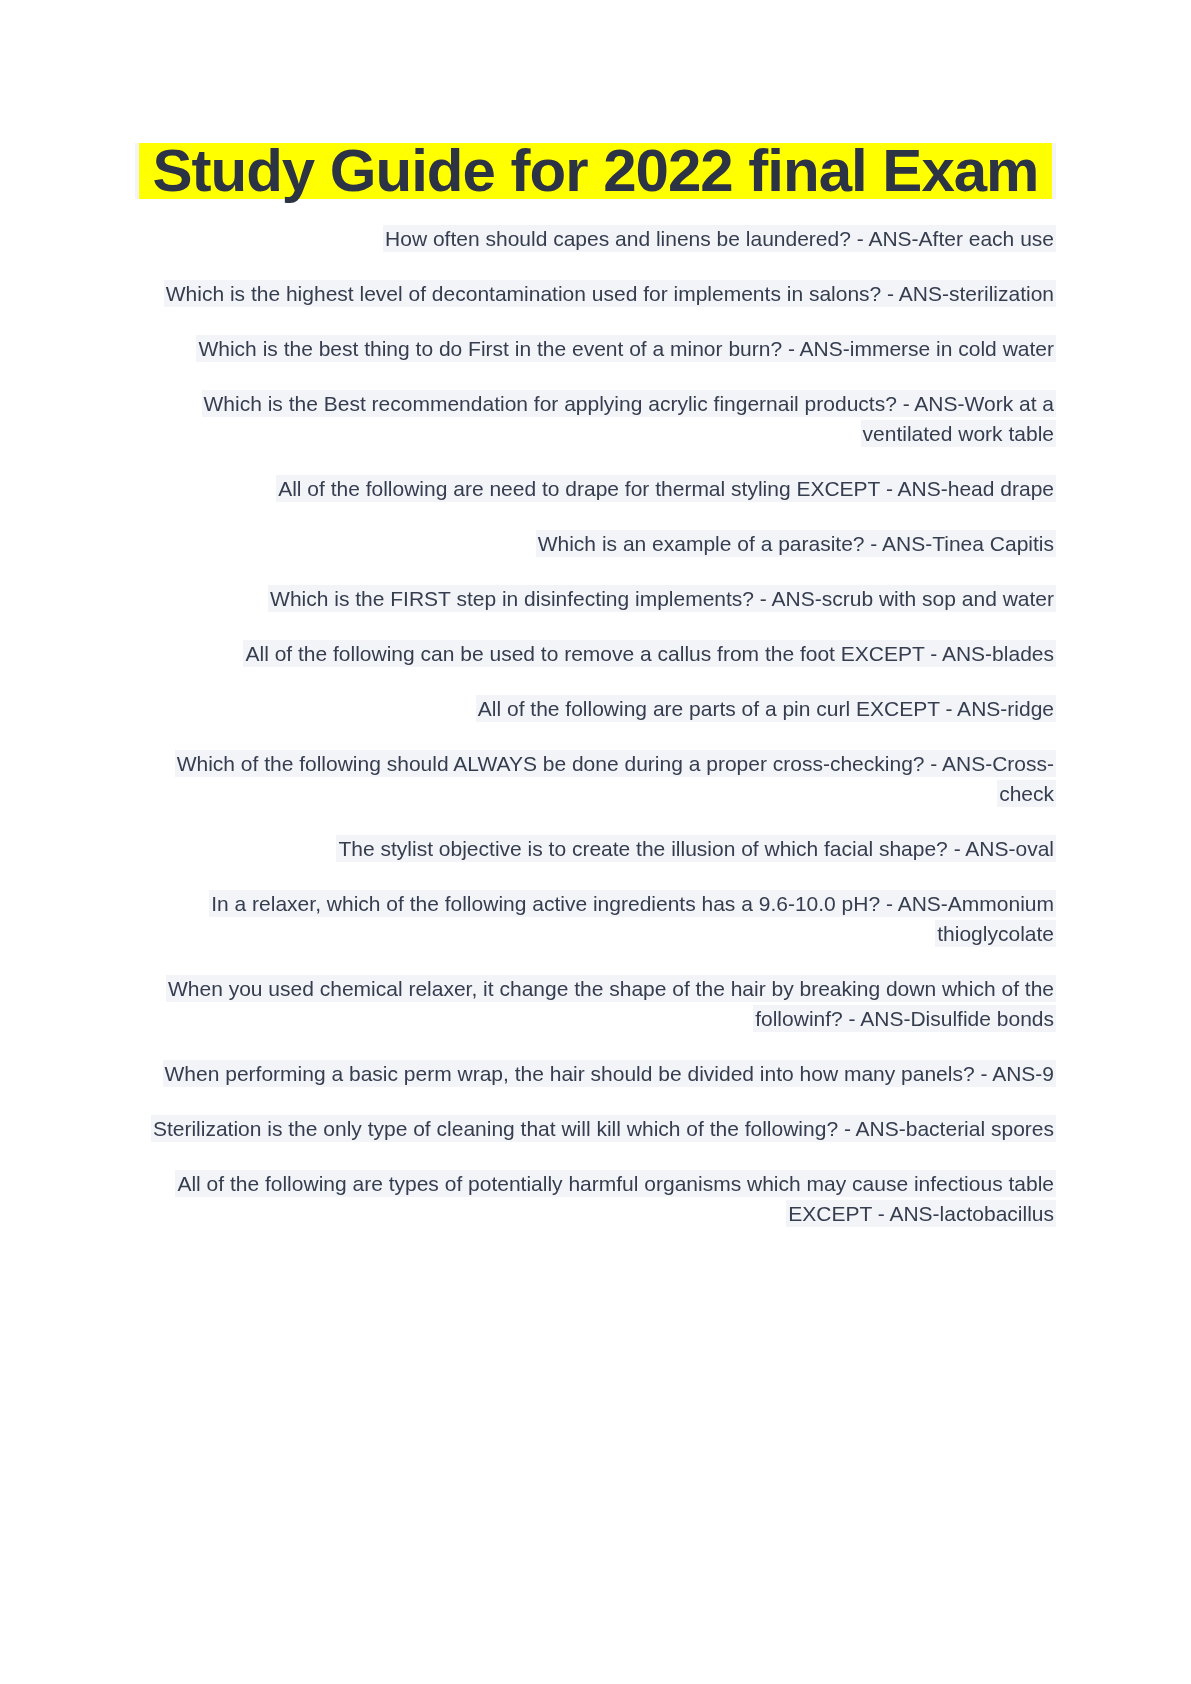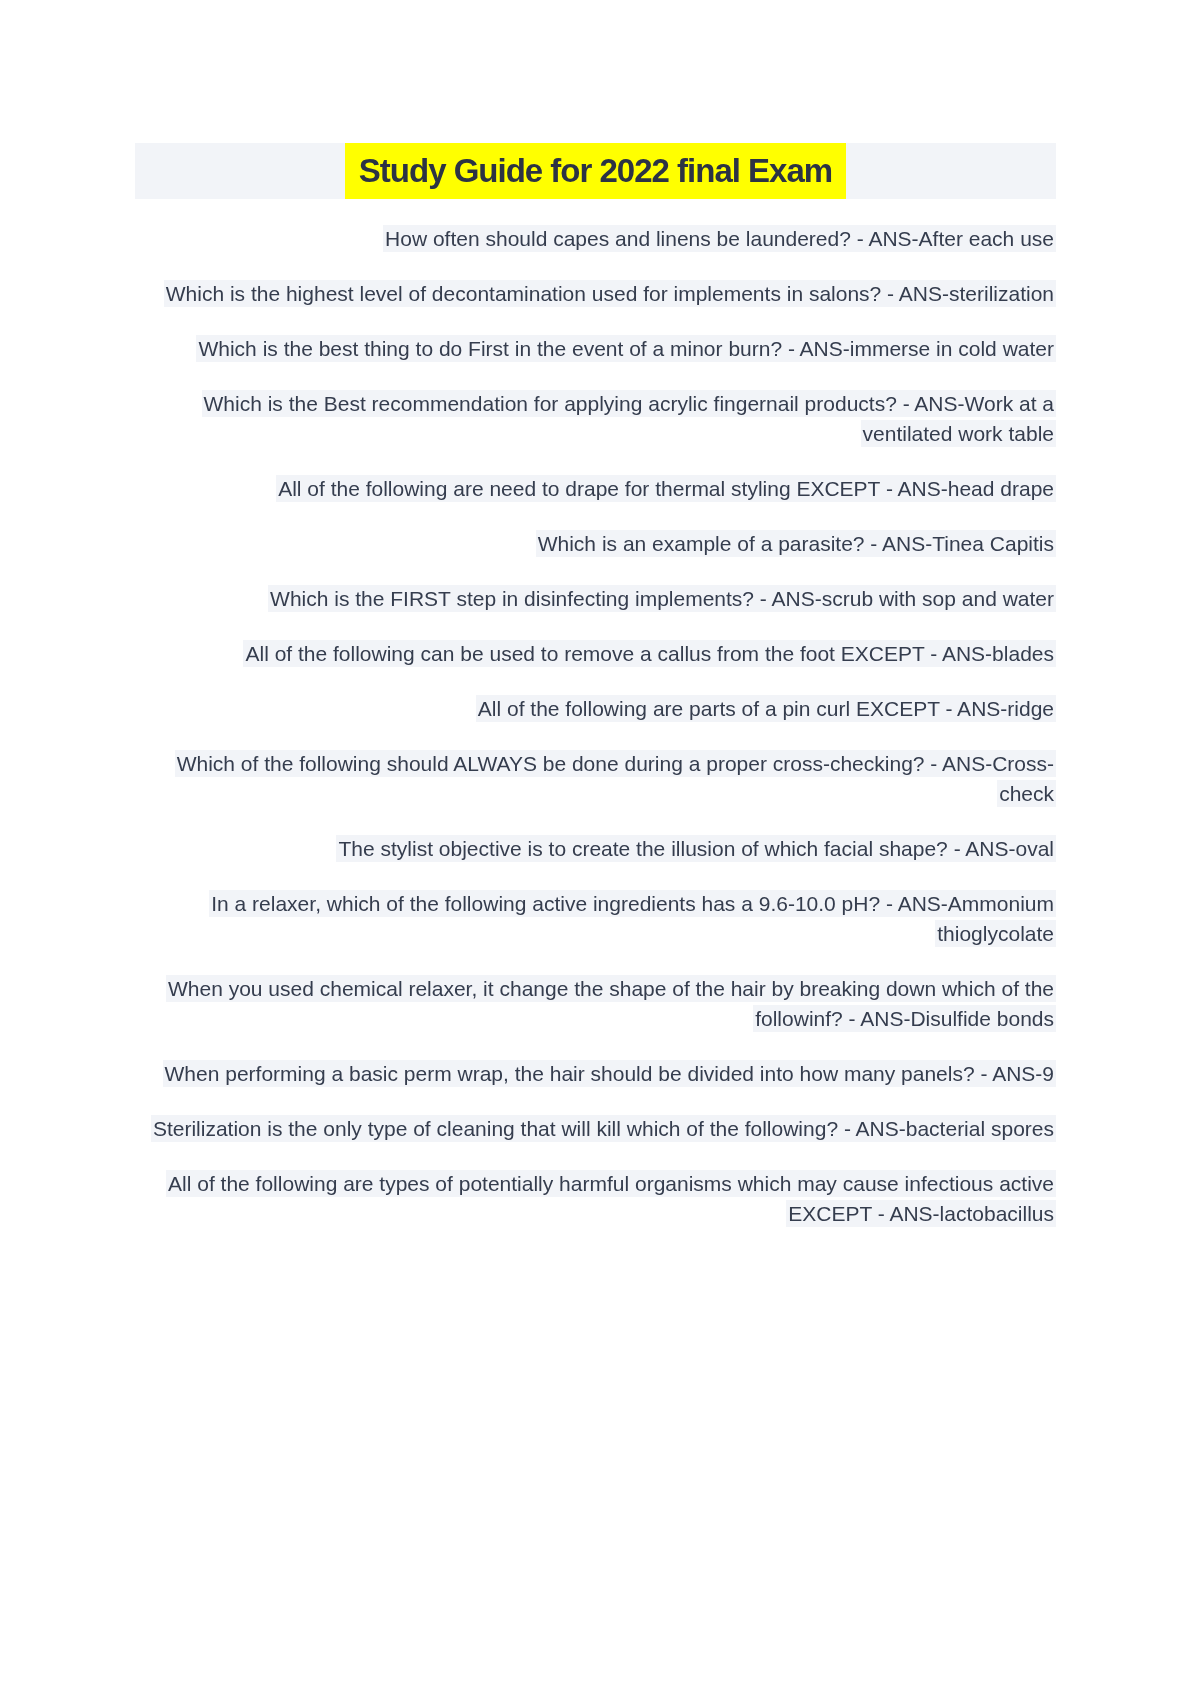--- a/index.html
+++ b/index.html
@@ -23,21 +23,21 @@
     margin-top: 143px;
     margin-bottom: 25px;
     background: #f2f4f8;
     height: 56px;
     display: flex;
     align-items: center;
     justify-content: center;
   }
   .page-title {
     margin: 4px;
-    font-size: 33px;
+    font-size: 60px;
     font-weight: bold;
     letter-spacing: -1px;
     color: #2c3344;
     line-height: 56px;
     white-space: nowrap;
   }
   .title-hl {
     background: #ffff00;
     display: inline-block;
     padding: 0 14px;
@@ -97,17 +97,17 @@
   <p class="qa-item"><span class="hl">The stylist objective is to create the illusion of which facial shape? - ANS-oval</span></p>
 
   <p class="qa-item"><span class="hl">In a relaxer, which of the following active ingredients has a 9.6-10.0 pH? - ANS-Ammonium thioglycolate</span></p>
 
   <p class="qa-item"><span class="hl">When you used chemical relaxer, it change the shape of the hair by breaking down which of the followinf? - ANS-Disulfide bonds</span></p>
 
   <p class="qa-item"><span class="hl">When performing a basic perm wrap, the hair should be divided into how many panels? - ANS-9</span></p>
 
   <p class="qa-item"><span class="hl">Sterilization is the only type of cleaning that will kill which of the following? - ANS-bacterial spores</span></p>
 
-  <p class="qa-item"><span class="hl">All of the following are types of potentially harmful organisms which may cause infectious active EXCEPT - ANS-lactobacillus</span></p>
+  <p class="qa-item"><span class="hl">All of the following are types of potentially harmful organisms which may cause infectious table EXCEPT - ANS-lactobacillus</span></p>
 </div>
 
   </div>
 </div>
 
 </body></html>

